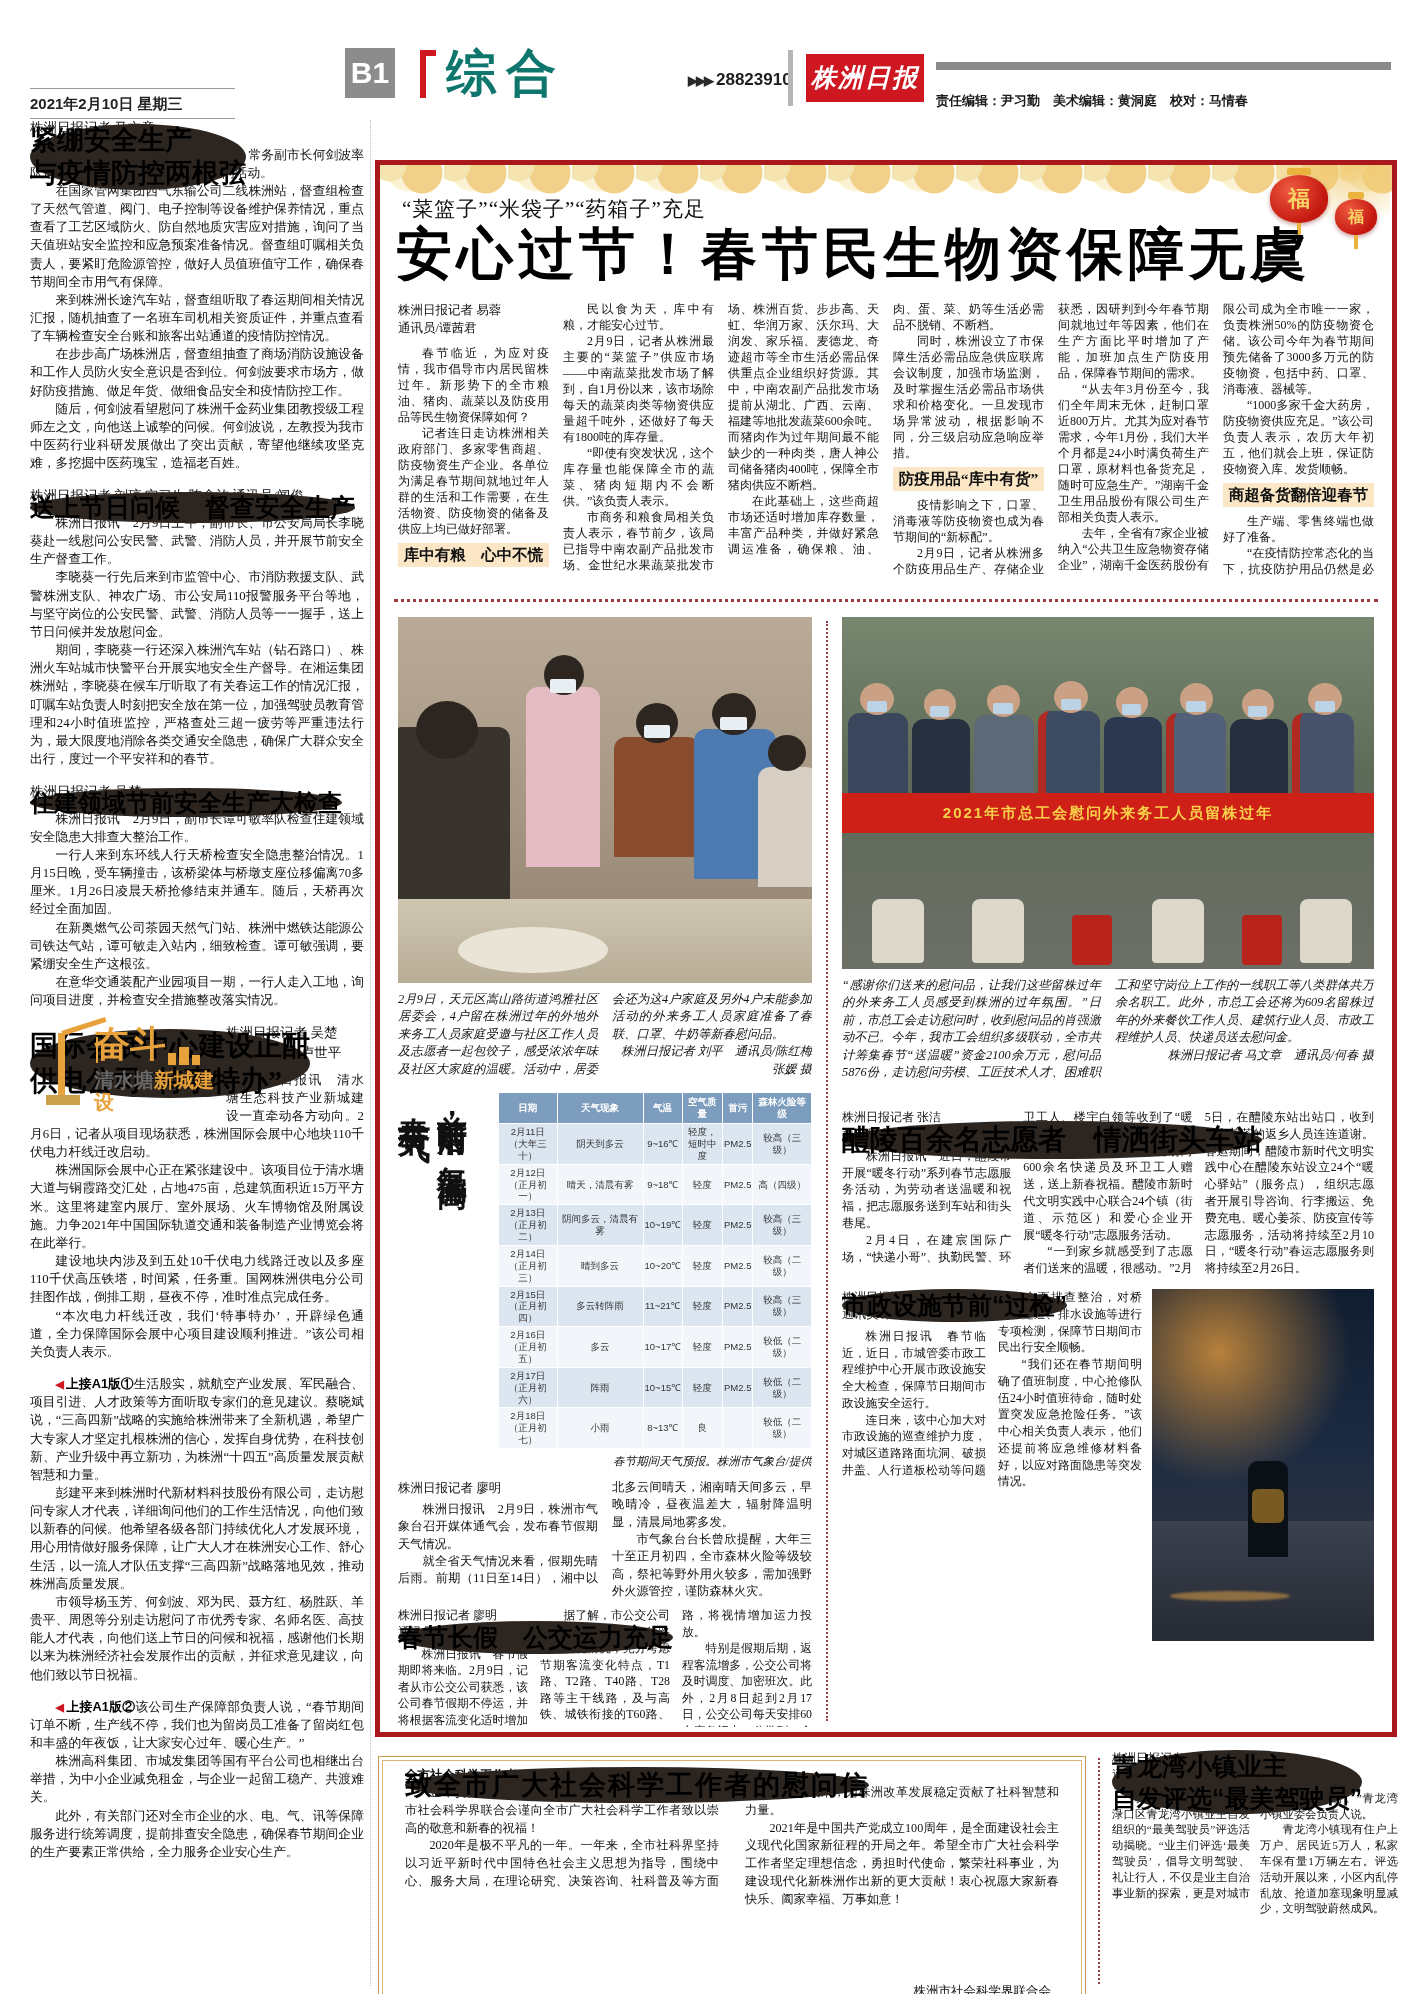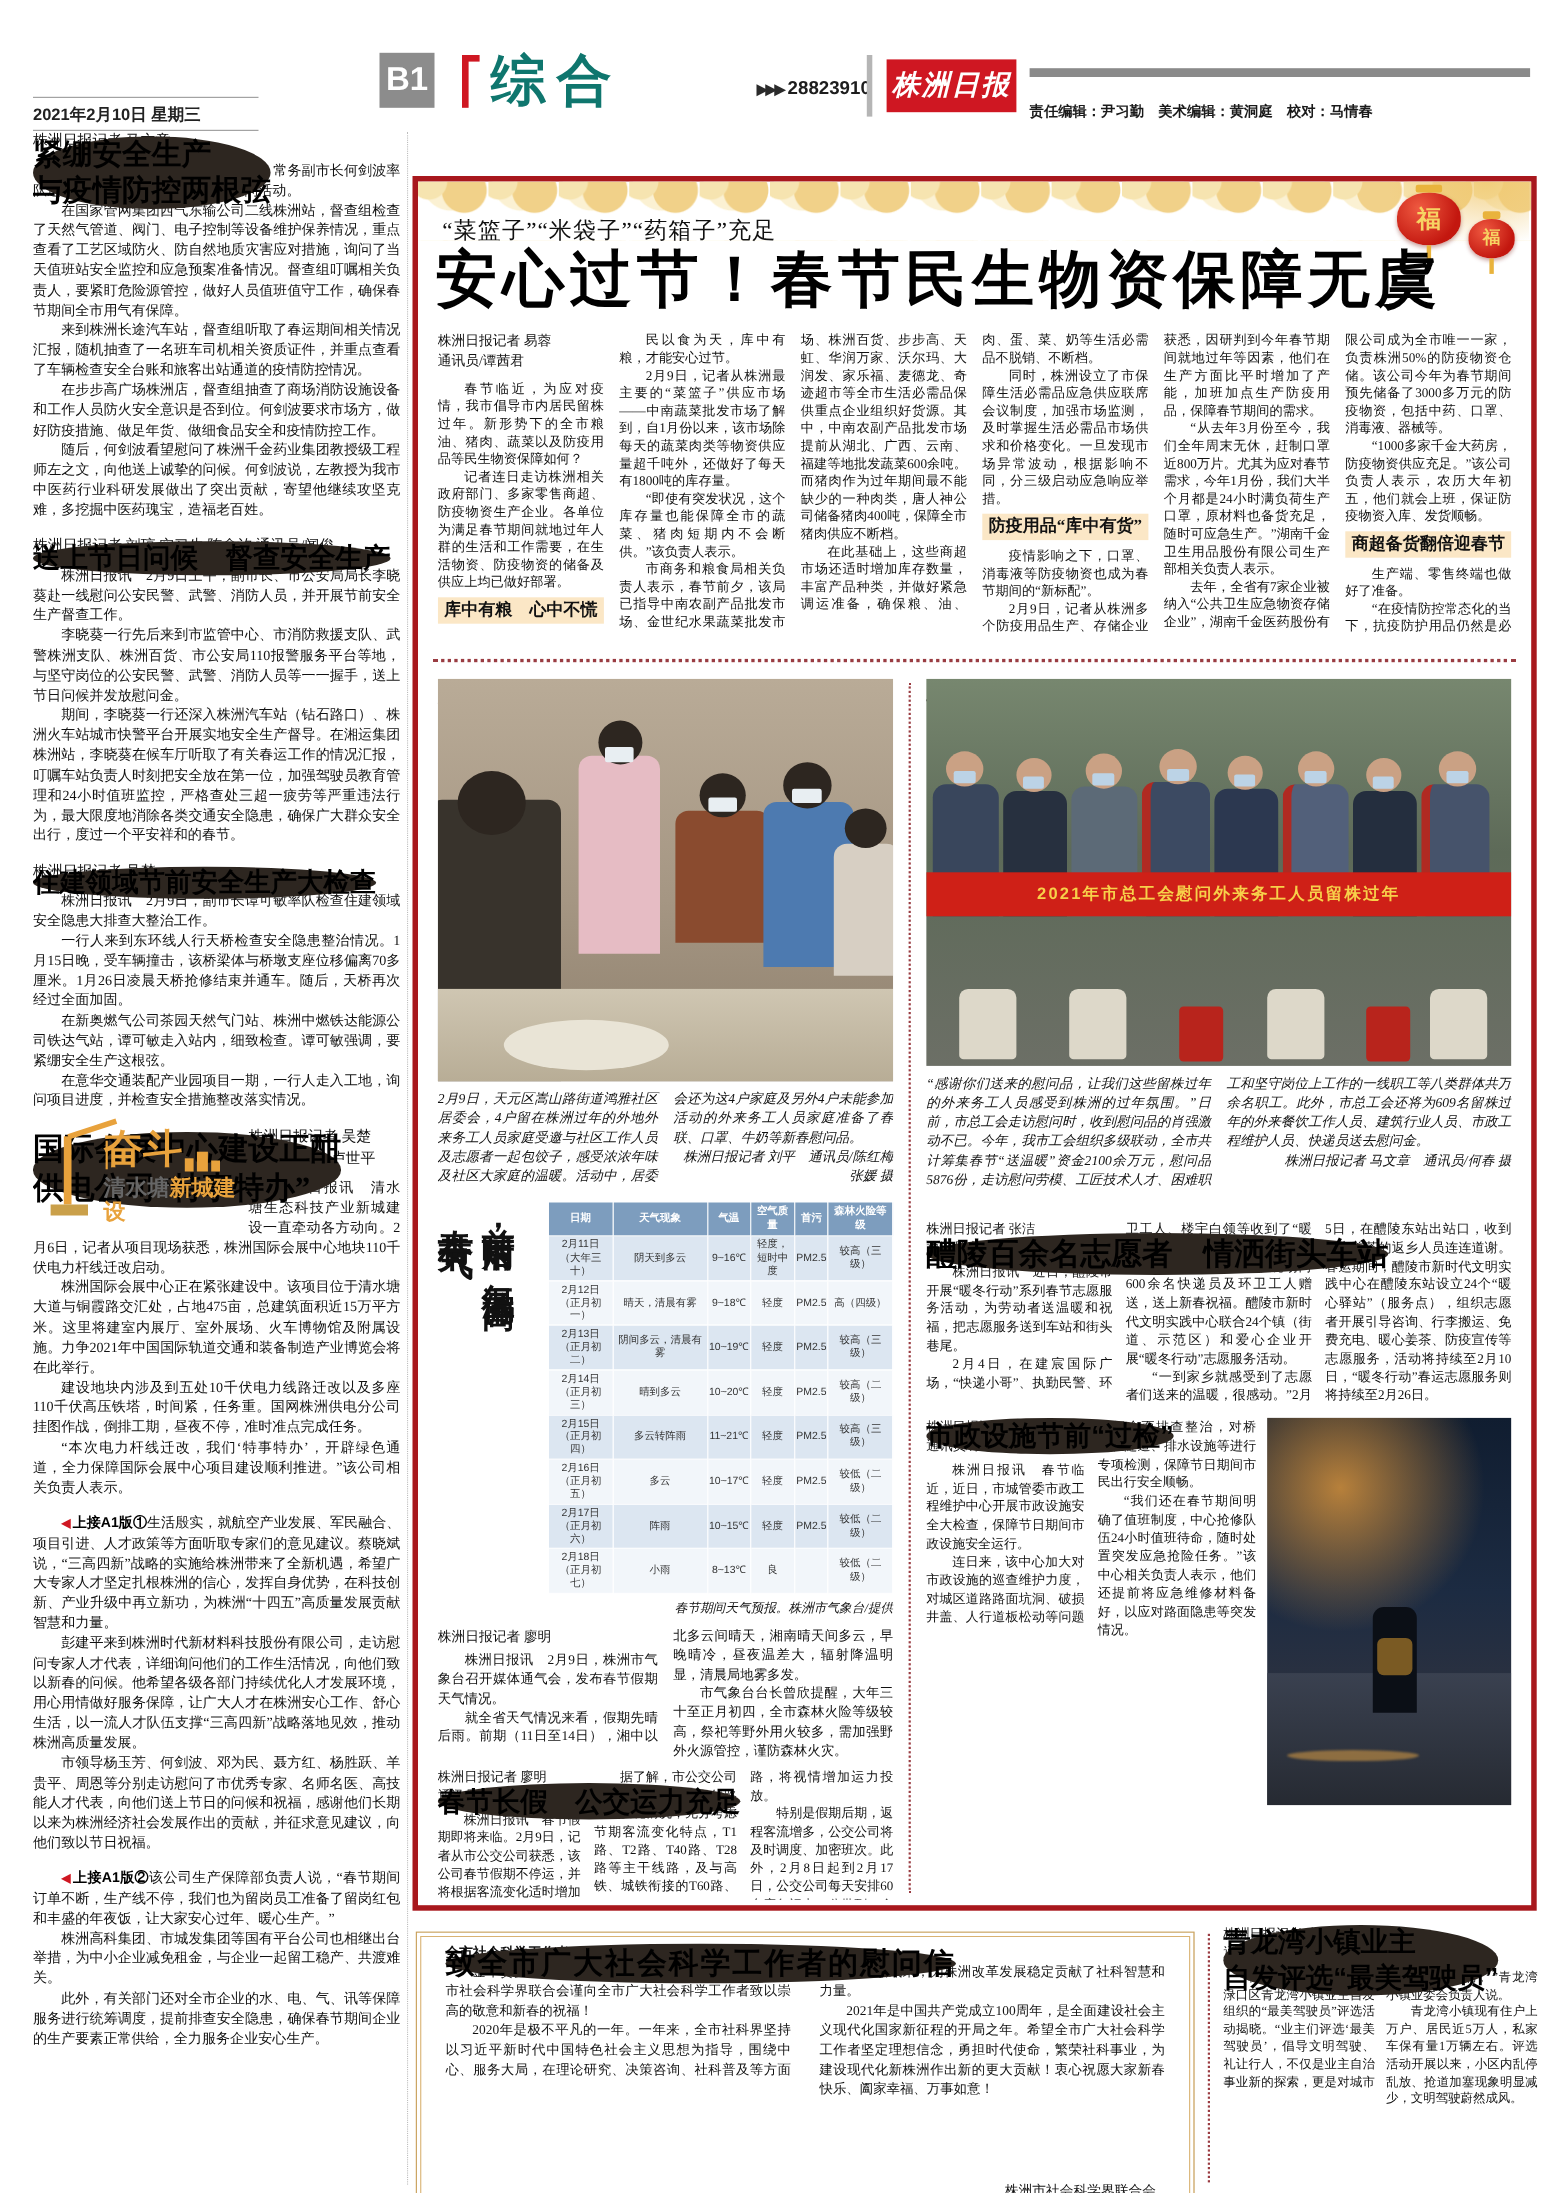--- a/index.html
+++ b/index.html
@@ -197,21 +197,21 @@
       </div>
   </div>
 
   <div class="art">
     <h3 class="head" style="font-size:25px;">
         <div>送上节日问候　督查安全生产</div>
       </h3>
     <div class="byline">株洲日报记者 刘琼 实习生 陈俞汐 通讯员/闻俊</div>
     <div class="body-text">
         <p class="para">株洲日报讯　2月9日上午，副市长、市公安局局长李晓葵赴一线慰问公安民警、武警、消防人员，并开展节前安全生产督查工作。</p>
-        <p class="para">李晓葵一行先后来到市监管中心、市消防救援支队、武警株洲支队、株洲百货、市公安局110报警服务平台等地，与坚守岗位的公安民警、武警、消防人员等一一握手，送上节日问候并发放慰问金。</p>
+        <p class="para">李晓葵一行先后来到市监管中心、市消防救援支队、武警株洲支队、神农广场、市公安局110报警服务平台等地，与坚守岗位的公安民警、武警、消防人员等一一握手，送上节日问候并发放慰问金。</p>
         <p class="para">期间，李晓葵一行还深入株洲汽车站（钻石路口）、株洲火车站城市快警平台开展实地安全生产督导。在湘运集团株洲站，李晓葵在候车厅听取了有关春运工作的情况汇报，叮嘱车站负责人时刻把安全放在第一位，加强驾驶员教育管理和24小时值班监控，严格查处三超一疲劳等严重违法行为，最大限度地消除各类交通安全隐患，确保广大群众安全出行，度过一个平安祥和的春节。</p>
       </div>
   </div>
 
   <div class="art">
     <h3 class="head" style="font-size:24px;">
         <div>住建领域节前安全生产大检查</div>
       </h3>
     <div class="byline">株洲日报记者 吴楚</div>
     <div class="body-text">

